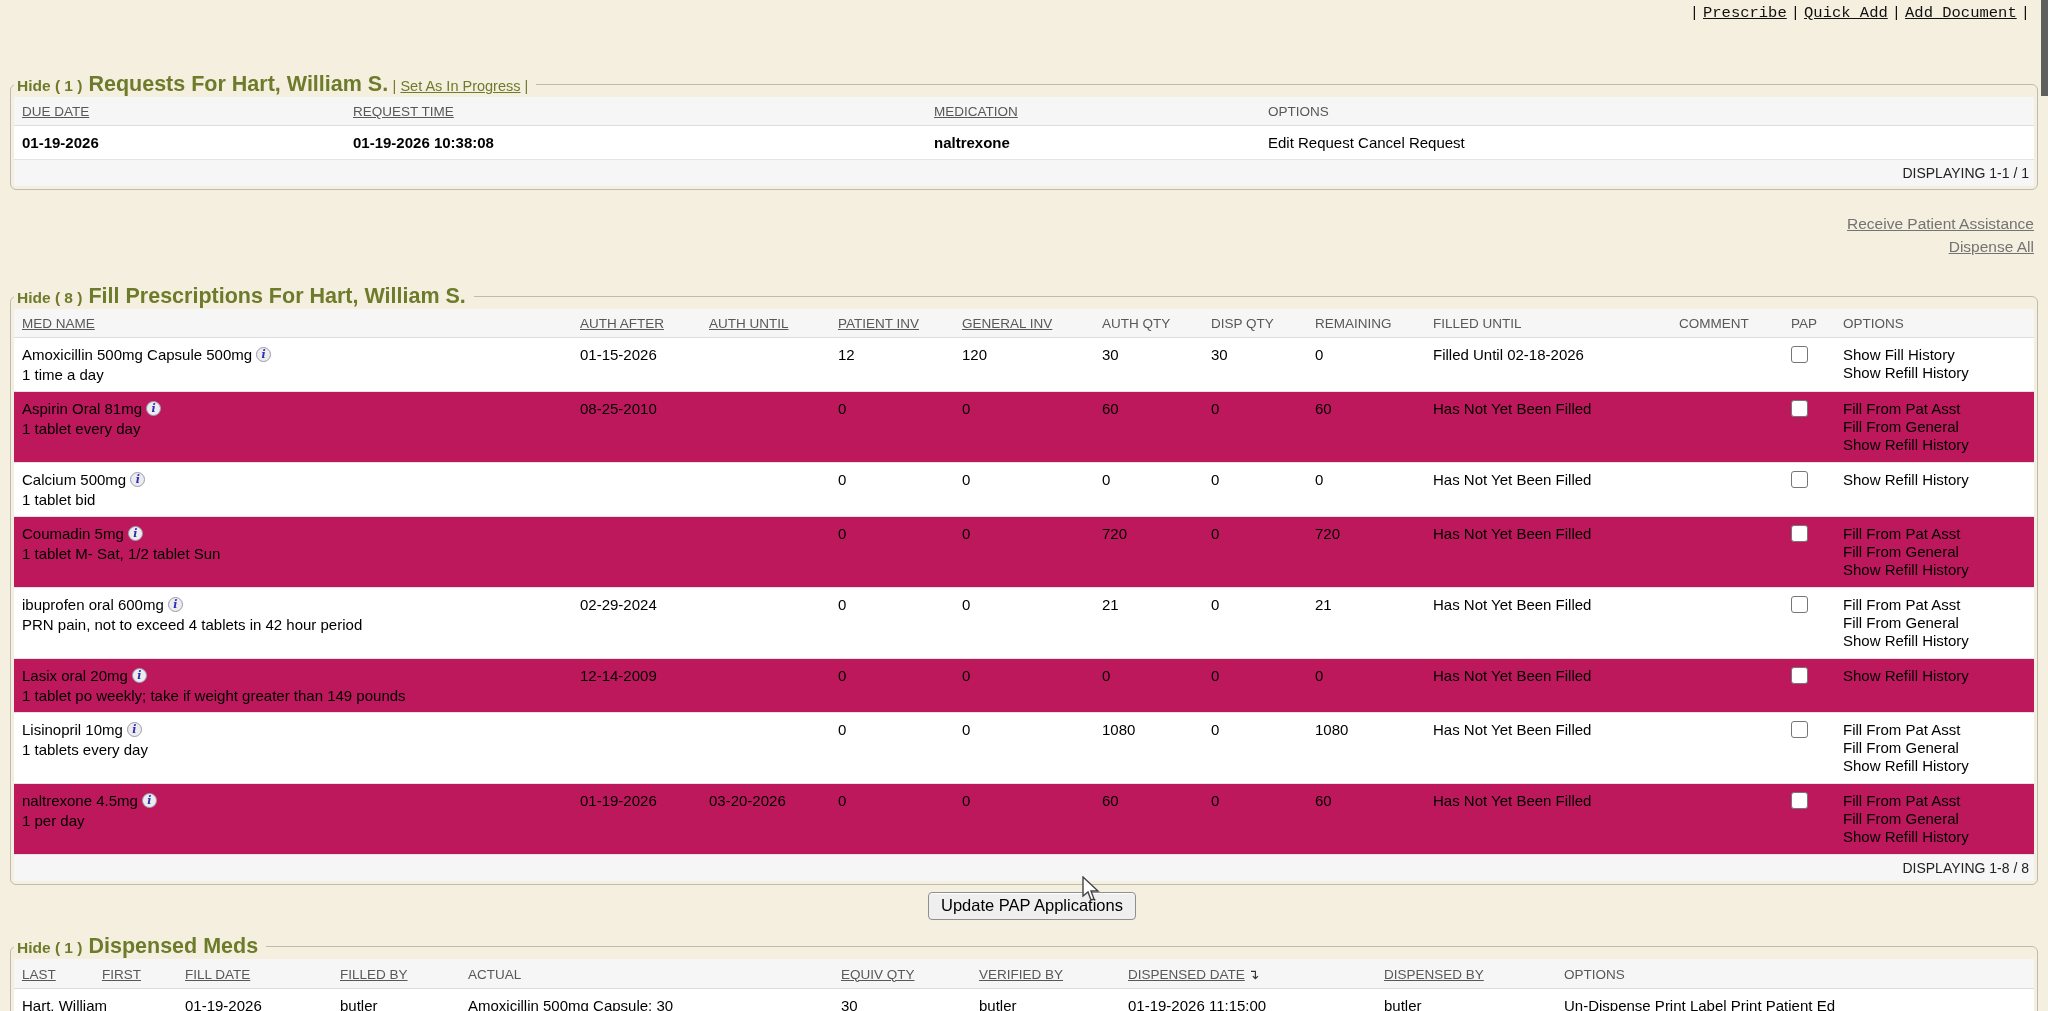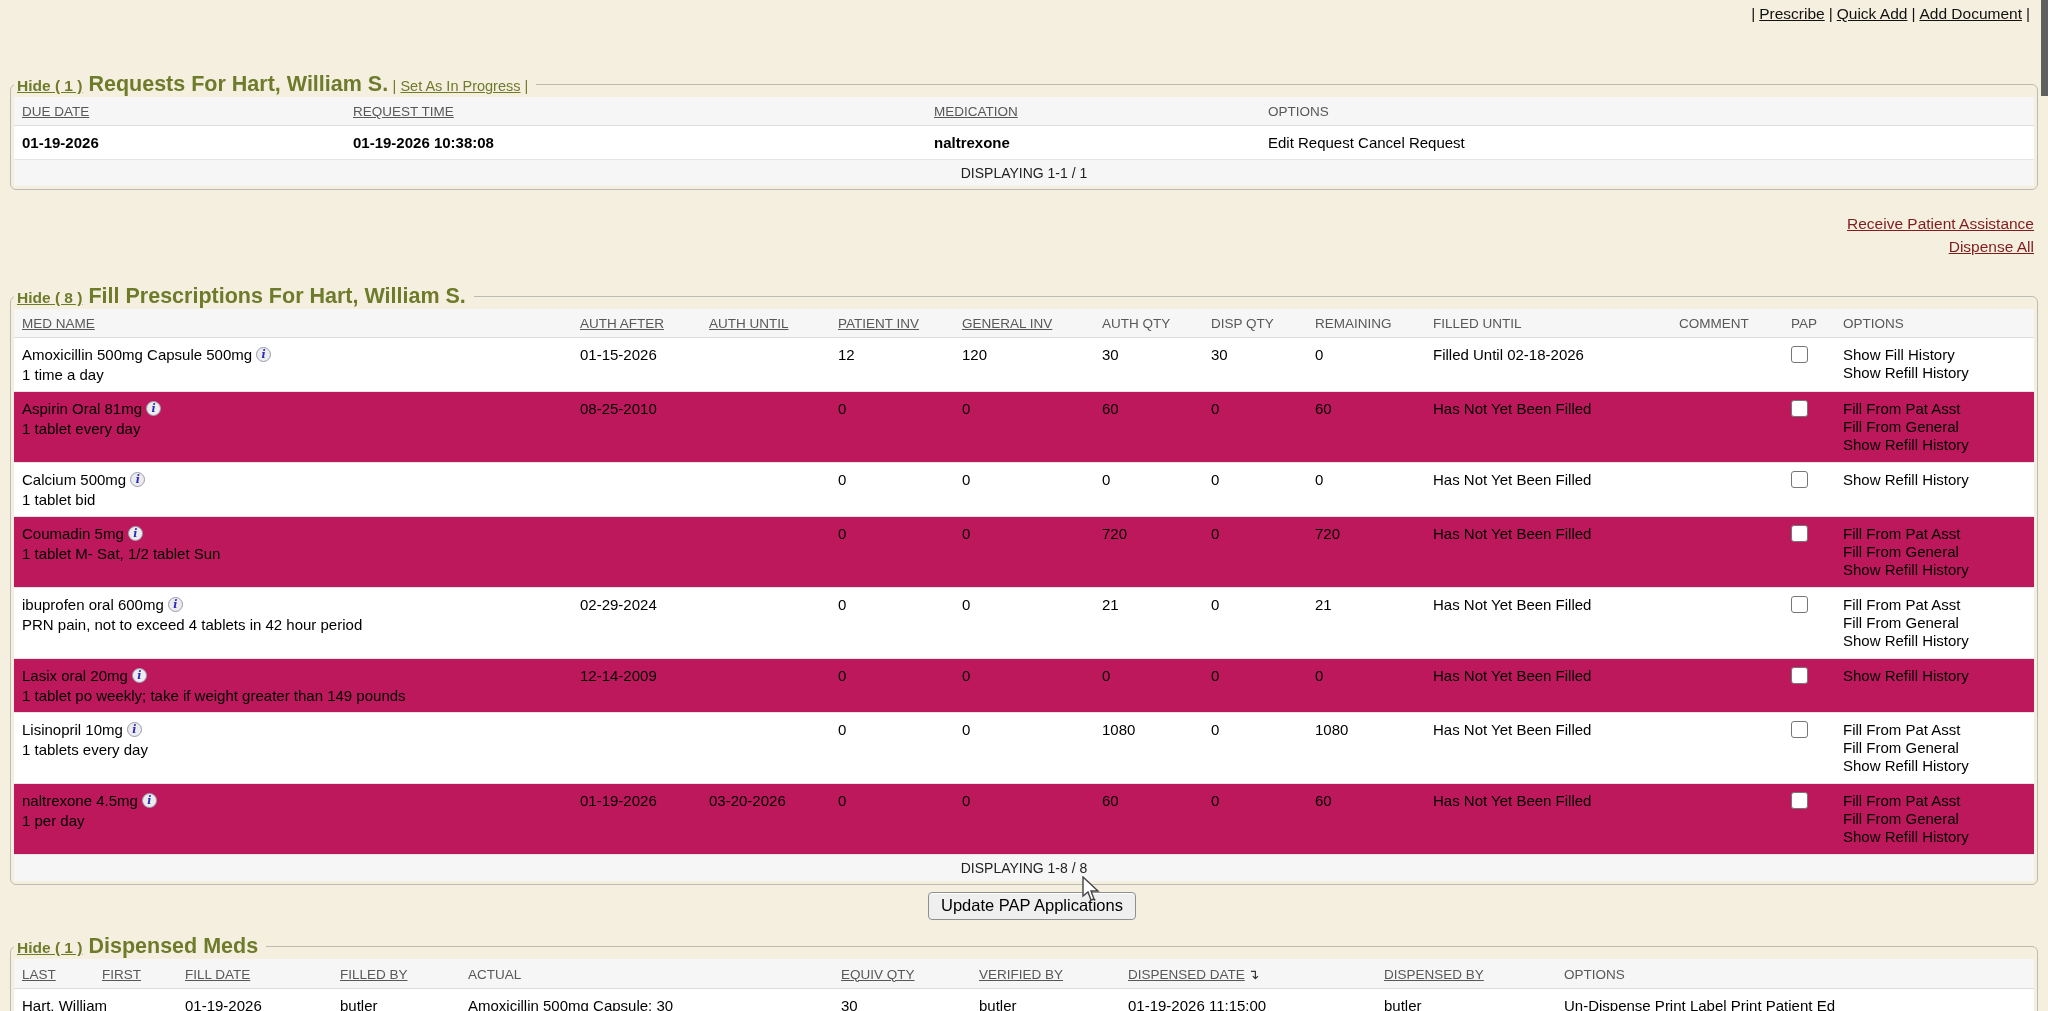--- a/index.html
+++ b/index.html
@@ -13,20 +13,21 @@
     width:2048px; height:1011px;
     background:#f5efdf;
     overflow:hidden;
   }
   
   .topnav {
     position:absolute; top:2px; right:14px;
     text-align:left;
     font-size:15.5px; line-height:23.5px; color:#111;
     z-index:3;
+    font-family:Liberation Mono, monospace;
   }
   .topnav a { color:#111; text-decoration:underline; cursor:pointer; }
   .topnav .pipe { color:#111; text-decoration:none; padding:0 4px; }
 
   .scroll-thumb {
     position:absolute; top:0; right:0; width:7px; height:96px;
     background:#5f5f5f; z-index:9;
   }
 
   
@@ -34,21 +35,21 @@
     margin:0 10px; padding:0 3px 3px 3px;
     border:1px solid #bcbcb2; border-radius:6px;
     background:transparent;
   }
   legend {
     padding:0 8px 0 3px; margin-left:0;
     white-space:nowrap;
   }
   .hide-link {
     color:#6d7b2a; font-weight:bold; font-size:15.5px;
-    text-decoration:underline; cursor:pointer;
+    cursor:pointer;
   }
   .legend-title {
     color:#6d7b2a; font-weight:bold; font-size:21.5px;
     padding-left:6px;
   }
   .legend-extra { color:#6d7b2a; font-size:14.5px; }
   .legend-extra a { color:#6d7b2a; text-decoration:underline; cursor:pointer; }
 
   
   table {
@@ -62,21 +63,21 @@
     white-space:nowrap; overflow:hidden;
   }
   thead th .th-label.sortable { text-decoration:underline; cursor:pointer; }
   thead th .sort-icon { font-size:14px; color:#333; padding-left:3px; }
   tbody td {
     padding:8px 8px; border-bottom:1px solid #e4e4e4;
     vertical-align:top; overflow:hidden;
   }
   tbody tr.alt td { background:#be185d; }
   tfoot td {
-    background:#f6f6f6; text-align:center; font-size:14px;
+    background:#f6f6f6; text-align:right; font-size:14px;
     color:#222; padding:5px; border-top:0;
   }
   td.bold { font-weight:bold; }
 
   .med-line { white-space:nowrap; }
   .directions { padding-top:3px; white-space:nowrap; }
   .info-icon {
     display:inline-block; width:15px; height:15px; margin-left:4px;
     border:1px solid #9a9ab0; border-radius:50%;
     background:#ececec; color:#2c2cbb;
@@ -89,21 +90,21 @@
     display:inline-block; width:17px; height:17px;
     border:1.5px solid #767676; border-radius:3px; background:#fff;
     cursor:pointer;
   }
 
   
   .right-links {
     text-align:right; margin:22px 14px 0 0;
     font-size:15.5px; line-height:23px;
   }
-  .right-links a { color:#7f1d1d; text-decoration:underline; cursor:pointer; display:inline-block; }
+  .right-links a { color:#737373; text-decoration:underline; cursor:pointer; display:inline-block; }
 
   .gap-small { height:14px; }
   .gap-mid { height:26px; }
 
   .btn-row { text-align:center; margin:7px 0 0 16px; }
   .pap-button {
     font-family:"Liberation Sans", sans-serif;
     font-size:16.5px; color:#000;
     background:#efefef; border:1px solid #8f8f8f; border-radius:4px;
     padding:3px 12px 4px 12px; cursor:pointer;

